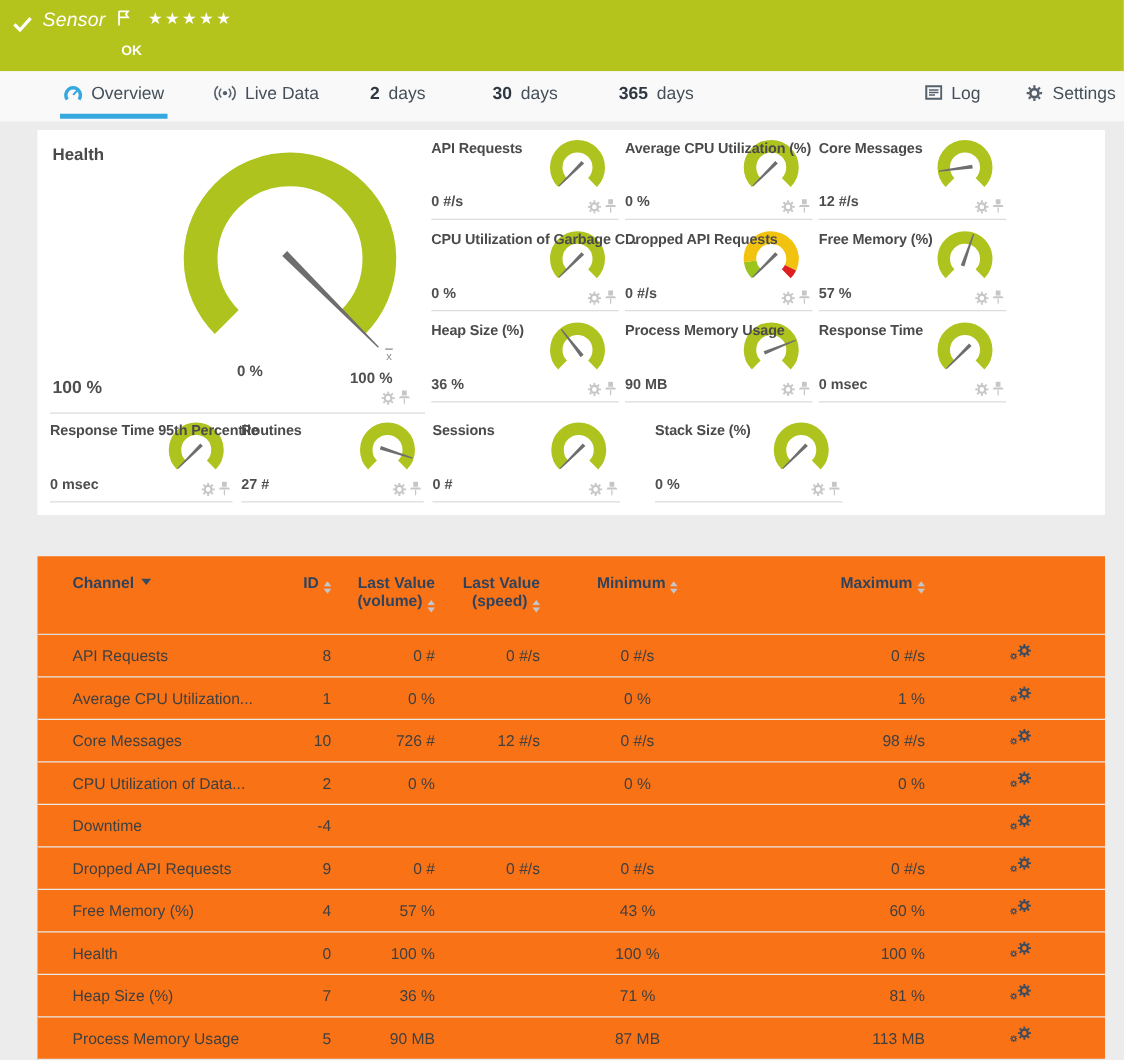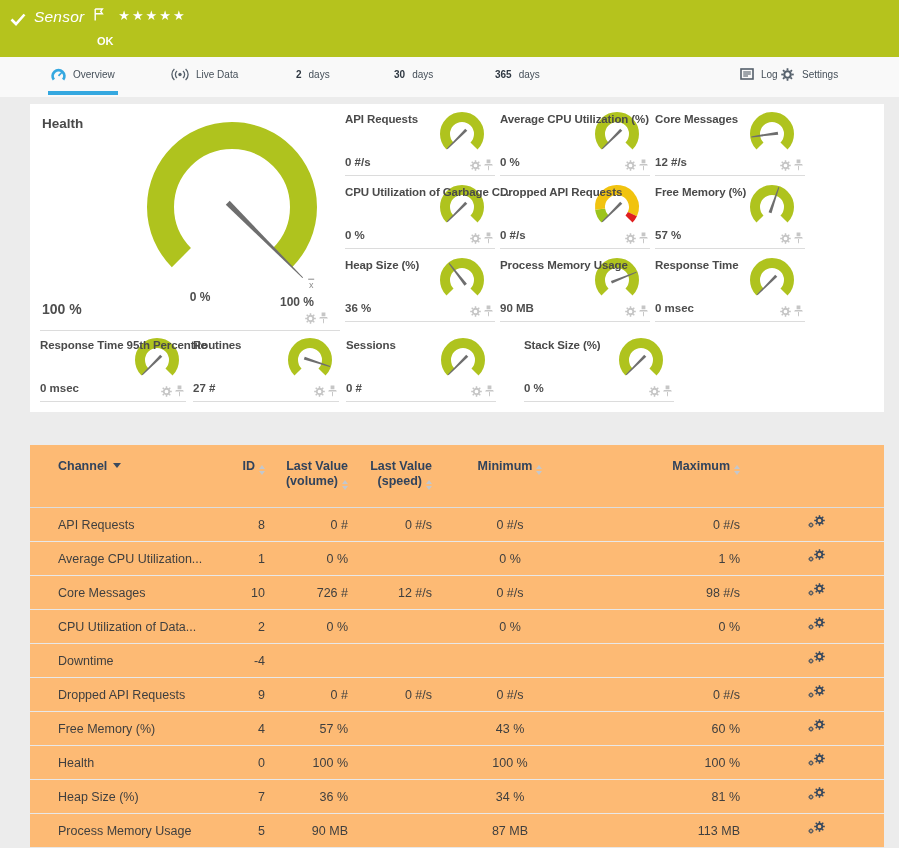--- a/index.html
+++ b/index.html
@@ -14,21 +14,21 @@
   .hdr-line{position:absolute;left:10px;top:8px;display:flex;align-items:flex-end;gap:8px;white-space:nowrap}
   .hdr-kind{font-style:italic;font-size:15.5px;font-weight:400;letter-spacing:.2px}
   .hdr-title{font-size:17px;font-weight:700;letter-spacing:-0.2px}
   .hdr-flag{position:relative;top:-5px;margin-left:2px}
   .hdr-stars{font-size:13px;letter-spacing:2px;position:relative;top:-3px;margin-left:6px}
   .hdr-status{position:absolute;left:97px;top:35px;font-size:11px;font-weight:700}
   
   .tabs{position:absolute;left:0;top:57px;width:899px;height:40px;background:#F9F9F9}
   .tab{position:absolute;top:0;height:34px;display:inline-flex;align-items:center;gap:7px;
        padding:0 3px;border-bottom:4px solid transparent;cursor:pointer;
-       font-size:10px;color:#454F59}
+       font-size:14px;color:#454F59}
   .tab.active{border-bottom-color:var(--blue,#35A8E0)}
   .tab .tnum{color:#2F3842;font-weight:700}
   .ticon{display:inline-flex;align-items:center}
   
   .gpanel{position:absolute;left:30px;top:104px;width:854px;height:308px;background:#fff}
   .gcell{position:absolute;border-bottom:1px solid #DCDCDC}
   .gtitle{position:absolute;left:0;top:4px;font-size:11.5px;font-weight:700;color:#4A4A4A;
           white-space:nowrap;z-index:2;letter-spacing:-0.1px}
   .gvalue{position:absolute;left:0;top:47px;font-size:11.5px;font-weight:700;color:#4E4E4E;white-space:nowrap}
   .gdial{position:absolute;left:86px;top:0px;z-index:1}
@@ -37,21 +37,21 @@
   .health-cell{position:absolute;left:10px;top:0;width:300px;height:226px;border-bottom:1px solid #DCDCDC}
   .htitle{position:absolute;left:2px;top:12px;font-size:13.5px;font-weight:700;color:#4A4A4A}
   .hdial{position:absolute;left:100px;top:11px}
   .hscale-min{position:absolute;left:138px;top:186px;width:44px;text-align:center;
               font-size:12px;font-weight:700;color:#4E4E4E}
   .hscale-max{position:absolute;left:230px;top:191px;width:54px;text-align:center;
               font-size:12px;font-weight:700;color:#4E4E4E}
   .hvalue{position:absolute;left:2px;top:197px;font-size:14px;font-weight:700;color:#4E4E4E}
   .hicons{right:12px;top:208px;left:auto}
   
-  .tpanel{position:absolute;left:30px;top:445px;width:854px;height:403px;background:#fdba74;overflow:hidden}
+  .tpanel{position:absolute;left:30px;top:445px;width:854px;height:403px;background:#f97316;overflow:hidden}
   .trow,.thead{display:flex;align-items:center}
   .thead{height:63px;border-bottom:1px solid #DDDDDD;align-items:flex-start;padding-top:14px;box-sizing:border-box}
   .thead .hc{font-size:12.5px;font-weight:700;color:var(--navy,#31435C);line-height:15px;cursor:pointer}
   .trow{height:34px;border-bottom:1px solid #E8E8E8;font-size:12.5px;color:#3F3F3F;box-sizing:border-box}
   .c-name{width:203px;box-sizing:border-box;padding-left:28px;text-align:left}
   .c-id{width:32px;text-align:right}
   .c-vol{width:83px;text-align:right}
   .c-spd{width:84px;text-align:right}
   .c-min{width:156px;text-align:center}
   .c-max{width:152px;text-align:right}
@@ -125,21 +125,21 @@
           <rect x="1" y="1" width="12" height="10" fill="none" stroke="#55606B" stroke-width="1.6"></rect>
           <g stroke="#55606B" stroke-width="1.1">
             <line x1="3.2" y1="4" x2="10.8" y2="4"></line>
             <line x1="3.2" y1="6" x2="10.8" y2="6"></line>
             <line x1="3.2" y1="8" x2="8" y2="8"></line>
           </g>
         </svg>
       </span>
       <span class="tlabel">Log</span>
     </div>
-    <div class="tab" style="left: 778px; gap: 8px;">
+    <div class="tab" style="left: 818px; gap: 8px;">
       <span class="ticon">
         <svg width="13" height="13" viewBox="0 0 16 16">
           <circle cx="8" cy="8" r="4" fill="none" stroke="#55606B" stroke-width="2.6"></circle>
           <g stroke="#55606B" stroke-width="2.2">
             <line x1="8" y1="3" x2="8" y2="0.3"></line>
             <line x1="8" y1="13" x2="8" y2="15.7"></line>
             <line x1="3" y1="8" x2="0.3" y2="8"></line>
             <line x1="13" y1="8" x2="15.7" y2="8"></line>
             <line x1="4.4" y1="4.4" x2="2.5" y2="2.5"></line>
             <line x1="11.6" y1="4.4" x2="13.5" y2="2.5"></line>
@@ -868,21 +868,21 @@
                   <line x1="4.4" y1="11.6" x2="2.5" y2="13.5"></line>
                   <line x1="11.6" y1="11.6" x2="13.5" y2="13.5"></line>
                 </g>
               </svg></span></span></div>
       </div>
       <div class="trow">
         <div class="c-name">Heap Size (%)</div>
         <div class="c-id">7</div>
         <div class="c-vol">36 %</div>
         <div class="c-spd"></div>
-        <div class="c-min">34 %</div>
+        <div class="c-min">71 %</div>
         <div class="c-max">81 %</div>
         <div class="c-ico"><span class="chset"><span style="position:absolute;right:0;top:0"><svg width="11" height="11" viewBox="0 0 16 16">
                 <circle cx="8" cy="8" r="4" fill="none" stroke="#3A4A5E" stroke-width="2.6"></circle>
                 <g stroke="#3A4A5E" stroke-width="2.2">
                   <line x1="8" y1="3" x2="8" y2="0.3"></line>
                   <line x1="8" y1="13" x2="8" y2="15.7"></line>
                   <line x1="3" y1="8" x2="0.3" y2="8"></line>
                   <line x1="13" y1="8" x2="15.7" y2="8"></line>
                   <line x1="4.4" y1="4.4" x2="2.5" y2="2.5"></line>
                   <line x1="11.6" y1="4.4" x2="13.5" y2="2.5"></line>

